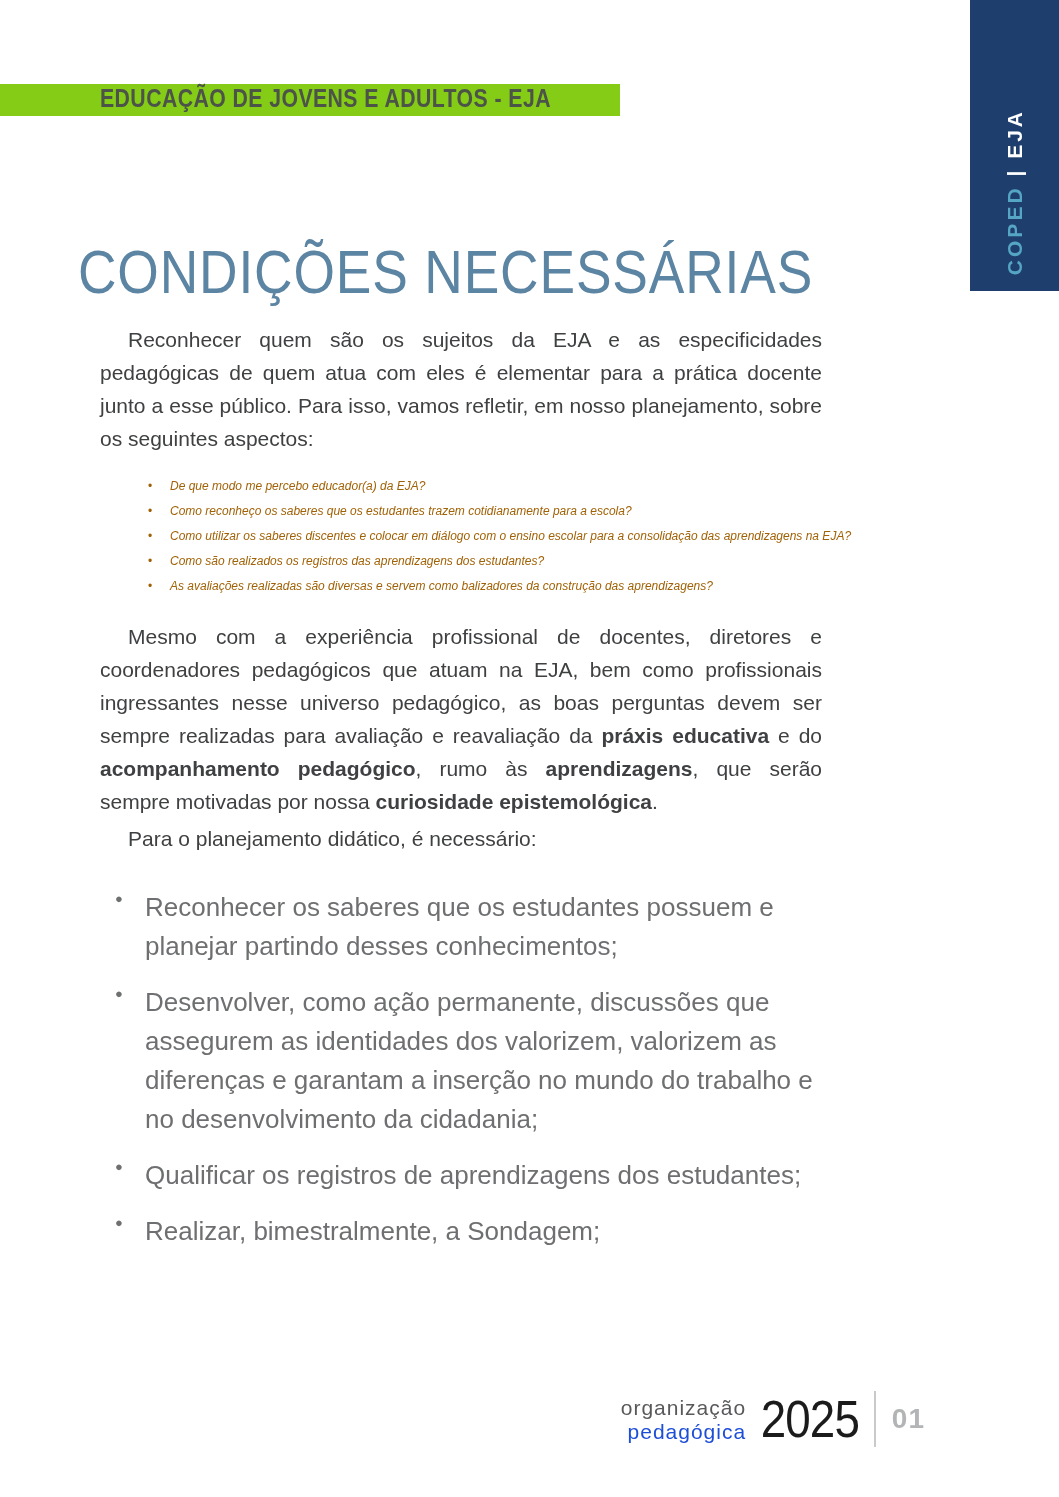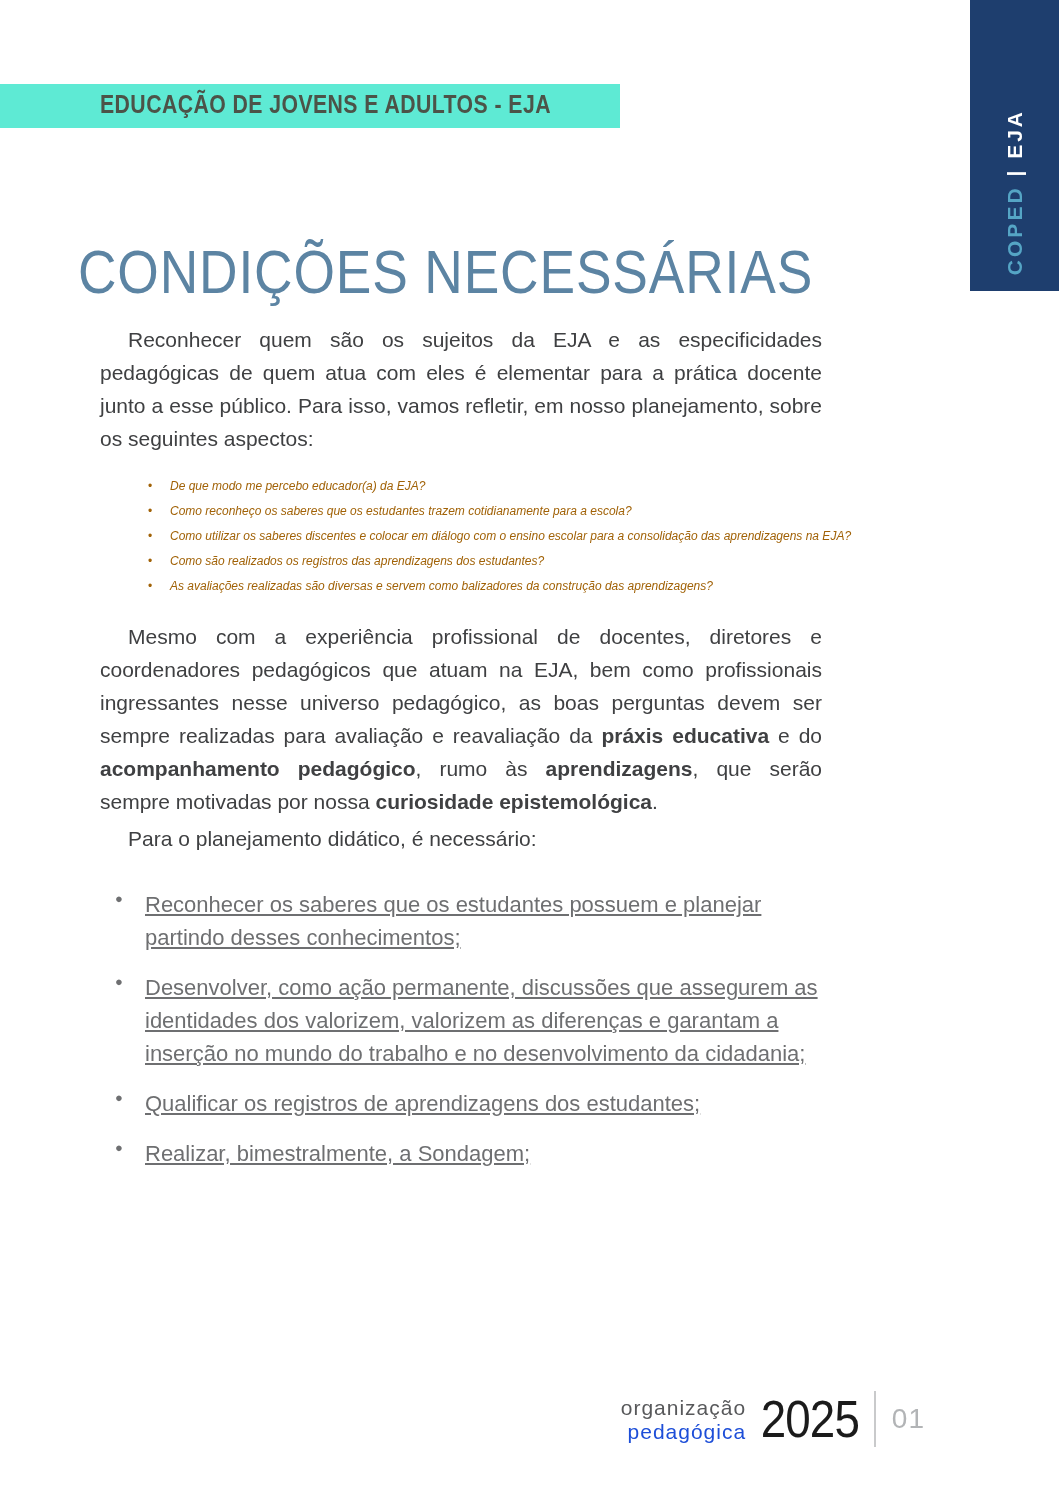--- a/index.html
+++ b/index.html
@@ -25,22 +25,22 @@
     letter-spacing:3px;
     white-space:nowrap;
   }
   .side-tab-label .coped{color:#55a5c5;}
   .side-tab-label .bar-sep{color:#ffffff;}
   .side-tab-label .eja{color:#ffffff;}
 
   
   .banner{
     position:absolute;top:84px;left:0;
-    width:620px;height:44px;
-    background:#5eead4;
+    width:620px;height:32px;
+    background:#84cc16;
   }
   .banner-label{
     position:absolute;left:100px;top:50%;
     transform:translateY(-54%) scaleX(0.85);
     transform-origin:left center;
     font-size:25px;font-weight:bold;
     color:#4c5348;letter-spacing:0.5px;
     white-space:nowrap;
   }
 
@@ -89,21 +89,21 @@
   .para-2{margin-top:26px;}
   .lead-in{
     margin:4px 0 0 0;
     text-indent:28px;
   }
   .requirements{
     list-style:none;
     margin:32px 0 0 15px;
     padding:0;
     color:#6e6f71;
-    font-size:22px;line-height:1.5;text-decoration:underline;
+    font-size:26px;line-height:1.5;
   }
   .requirements li{
     position:relative;
     padding-left:30px;
     margin-bottom:17px;
   }
   .requirements li::before{
     content:"●";
     position:absolute;left:0;top:1px;
     font-size:13px;
@@ -129,21 +129,21 @@
     transform:scaleX(0.88);
     transform-origin:center;
     letter-spacing:-1px;
   }
   .footer-rule{
     width:2px;height:56px;
     background:#c9cacb;
     margin:0 16px 0 8px;
   }
   .footer-page{
-    font-size:28px;font-weight:normal;
+    font-size:28px;font-weight:bold;
     color:#b2b4b6;letter-spacing:1px;text-align:center;
   }
 </style>
 </head>
 <body>
 
 <div class="page">
 
   <div class="side-tab">
     <div class="side-tab-label"><span class="coped">COPED</span><span class="bar-sep"> <span>|</span> </span><span class="eja">EJA</span></div>

